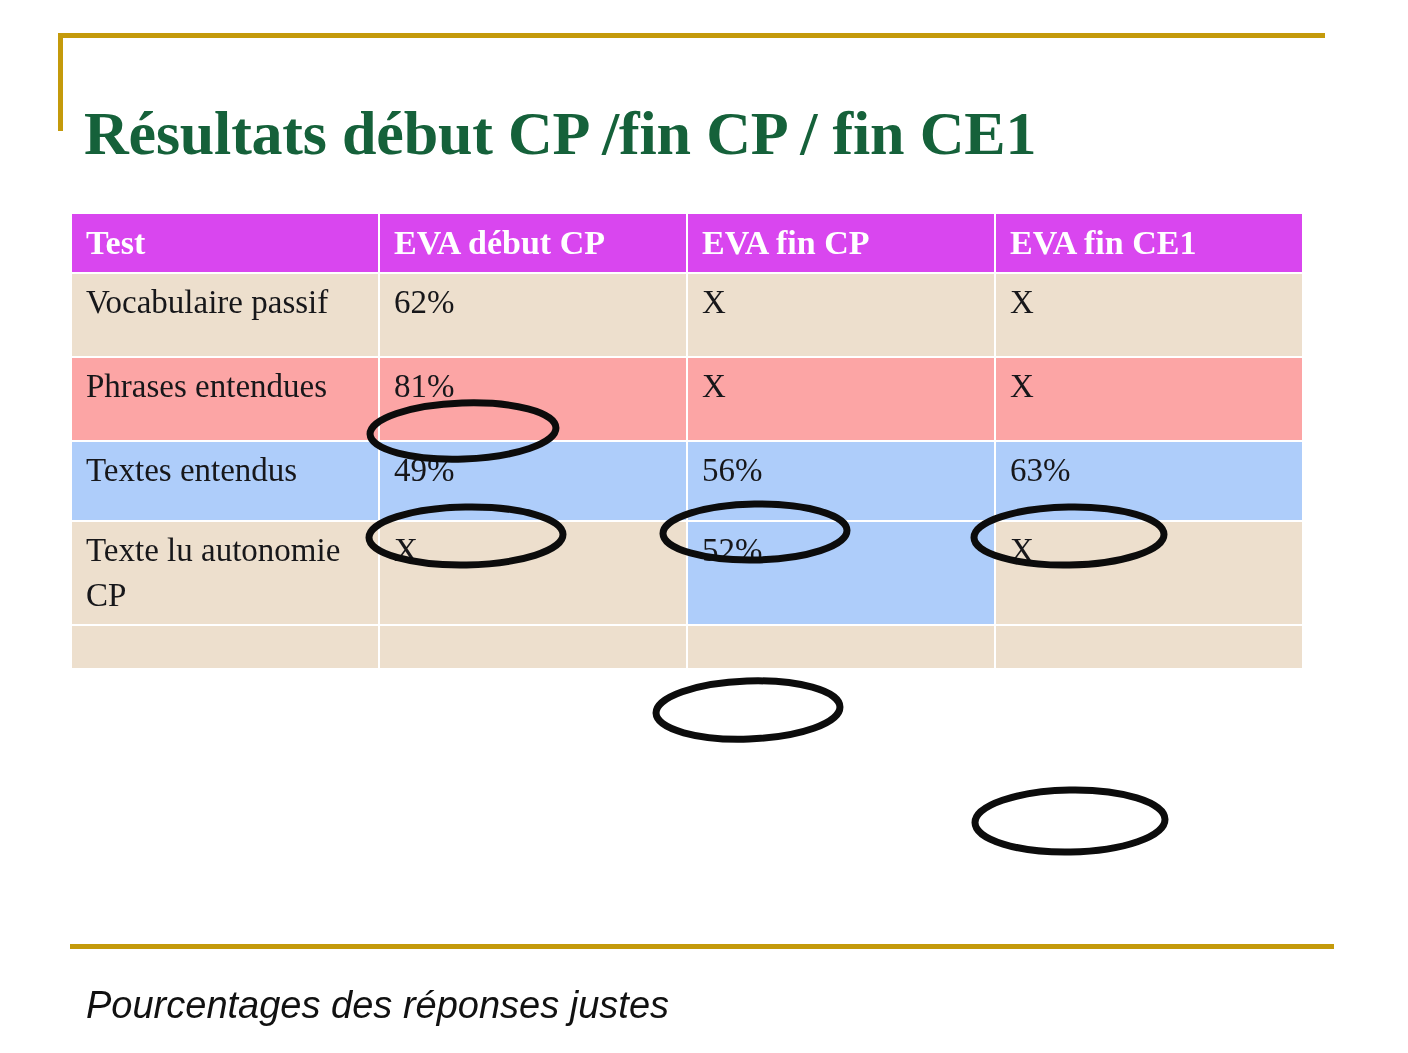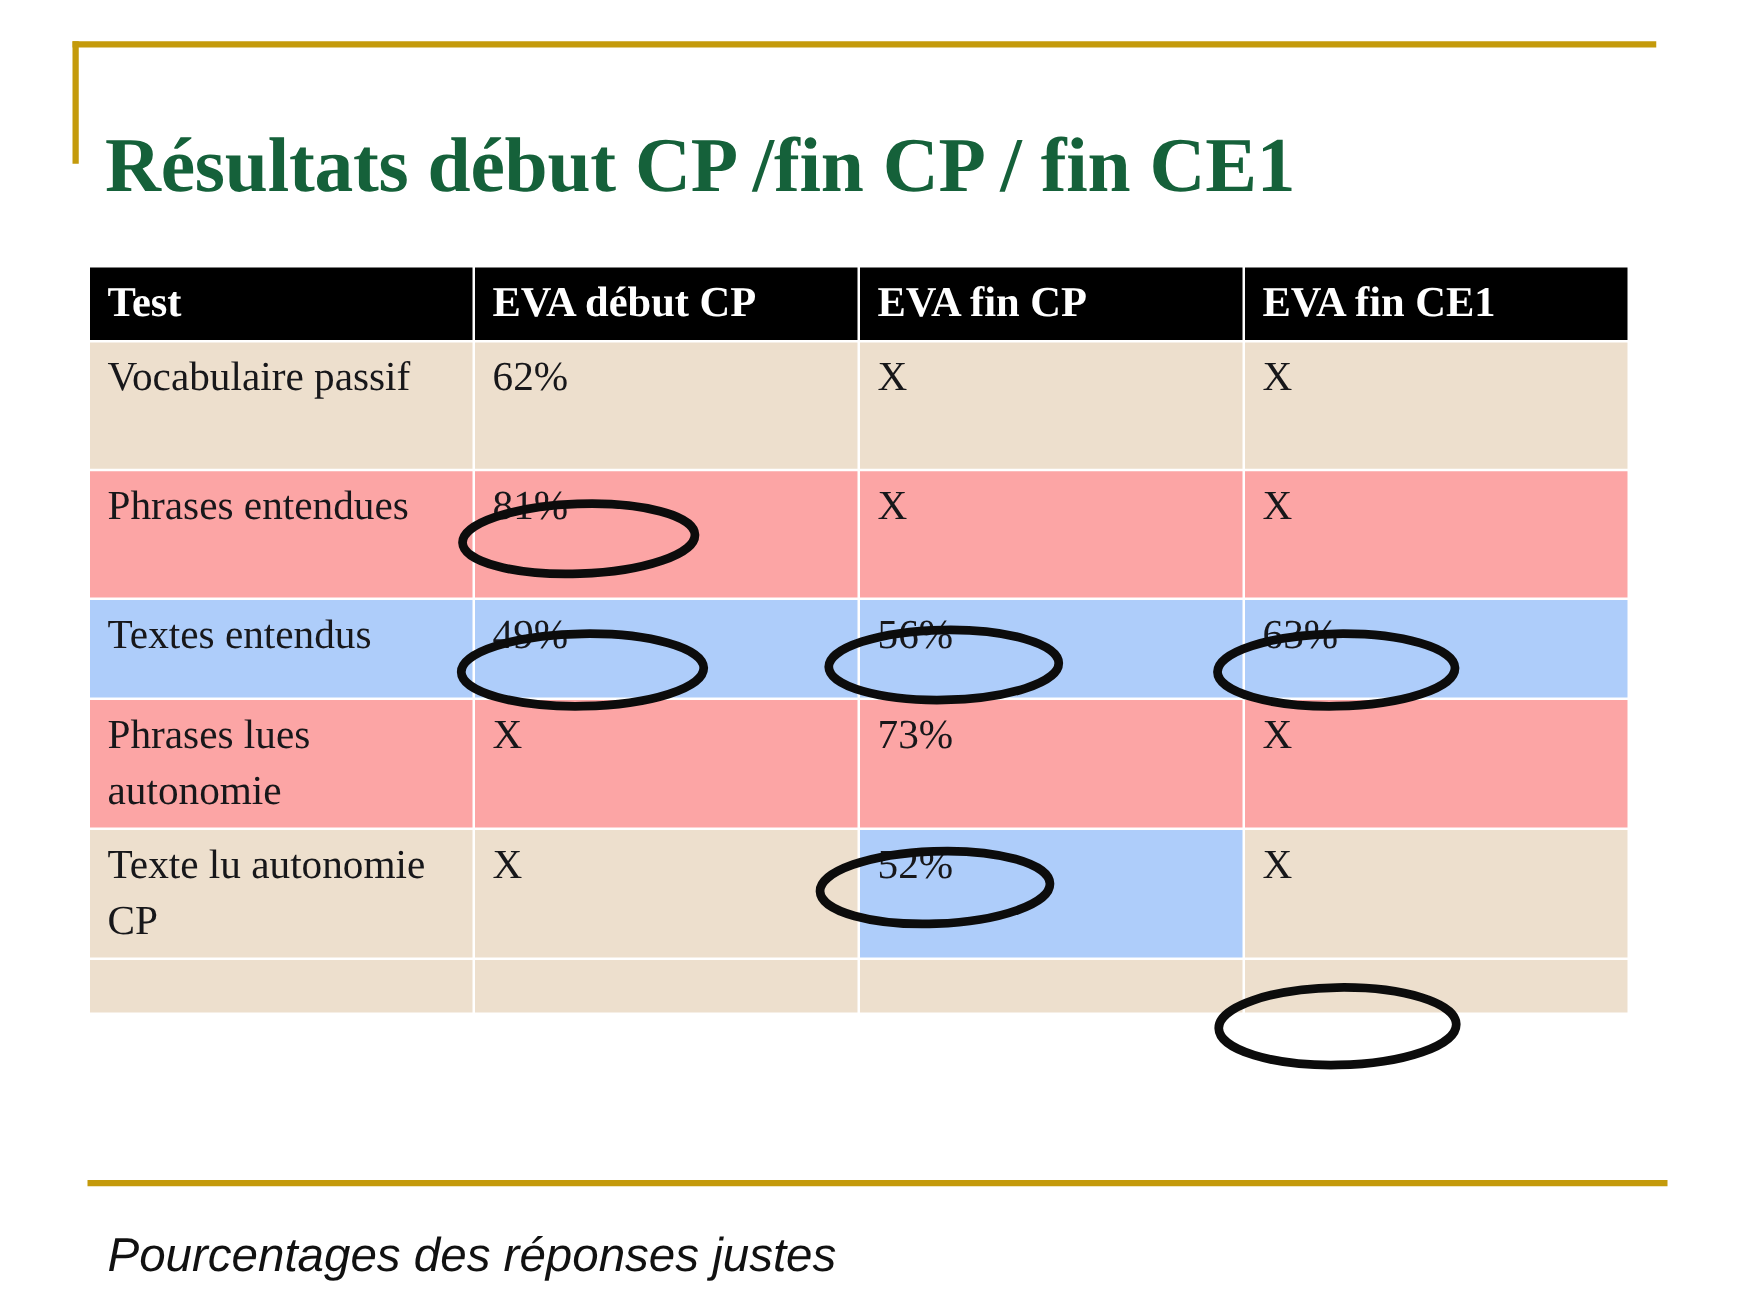--- a/index.html
+++ b/index.html
@@ -66,21 +66,21 @@
     border-collapse: separate;
     border-spacing: 2px;
     table-layout: fixed;
   }
   #results-table col.c1 { width: 306px; }
   #results-table col.c2 { width: 306px; }
   #results-table col.c3 { width: 306px; }
   #results-table col.c4 { width: 306px; }
 
   #results-table th {
-    background: #000000;
+    background: #d946ef;
     color: #FFFFFF;
     font-family: "Liberation Serif", serif;
     font-weight: bold;
     font-size: 34px;
     text-align: left;
     padding: 10px 0 10px 14px;
     height: 44px;
     vertical-align: middle;
     box-sizing: border-box;
   }
@@ -91,21 +91,21 @@
     font-size: 33px;
     color: #17171A;
     padding: 6px 0 6px 14px;
     vertical-align: top;
     line-height: 45px;
     box-sizing: border-box;
   }
   #results-table td.label {
     vertical-align: top;
   }
-  #results-table tr.r-tall td { height: 101px; }
+  #results-table tr.r-tall td { height: 82px; }
   #results-table tr.r-short td { height: 78px; }
   #results-table tr.r-empty td { height: 42px; padding: 0; }
 
   
   .bg-beige { background: #EDDFCD; }
   .bg-cream { background: #fca5a5; }
   .bg-blue  { background: #AECDFA; }
 
   .val-red {
     color: #B1181B;
@@ -176,26 +176,20 @@
       <td class="bg-cream">X</td>
       <td class="bg-cream">X</td>
     </tr>
     <tr class="r-short">
       <td class="label bg-blue">Textes entendus</td>
       <td class="bg-blue">49%</td>
       <td class="bg-blue">56%</td>
       <td class="bg-blue">63%</td>
     </tr>
     <tr class="r-tall">
-      <td class="label bg-cream">Phrases lues autonomie</td>
-      <td class="bg-cream">X</td>
-      <td class="bg-cream val-red">73%</td>
-      <td class="bg-cream">X</td>
-    </tr>
-    <tr class="r-tall">
       <td class="label bg-beige">Texte lu autonomie CP</td>
       <td class="bg-beige">X</td>
       <td class="bg-blue">52%</td>
       <td class="bg-beige">X</td>
     </tr>
     <tr class="r-empty">
       <td class="label bg-beige"></td>
       <td class="bg-beige"></td>
       <td class="bg-beige"></td>
       <td class="bg-beige"></td>

